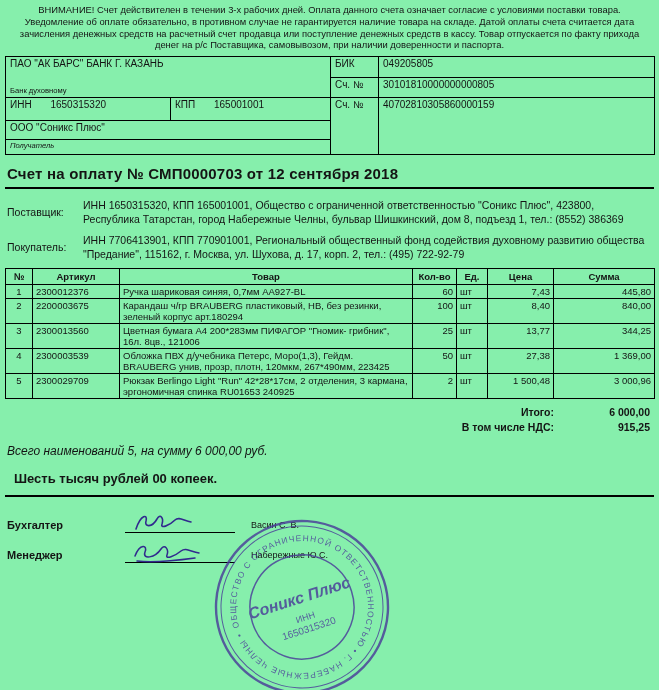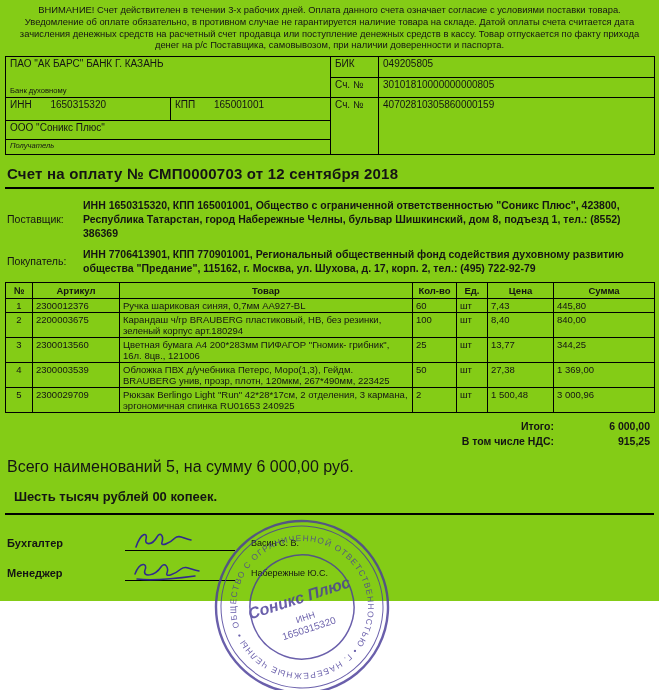--- a/index.html
+++ b/index.html
@@ -3,21 +3,21 @@
 <meta charset="utf-8">
 <style>
   * { margin:0; padding:0; box-sizing:border-box; }
   html,body { background:#fff; }
   body {
     width:659px; height:690px;
     font-family:"Liberation Sans", sans-serif;
     color:#141414;
     position:relative; overflow:hidden;
   }
-  .page { position:relative; width:659px; height:601px; padding:4px 5px 0; background:#84cc16; }
+  .page { position:relative; width:659px; height:690px; padding:4px 5px 0; background:#86efac; }
 
   
   .notice { font-size:9.4px; line-height:11.8px; text-align:center; margin:0 4px 5px; }
 
   
   .bank-table { width:649px; border-collapse:collapse; table-layout:fixed; font-size:10px; }
   .bank-table td { border:1px solid #000; padding:1px 4px; vertical-align:top; overflow:hidden; }
   .bank-left-inner { height:37px; display:flex; flex-direction:column; justify-content:space-between; }
   .sub-label { font-size:7.6px; }
   .h21 td, td.h21 { height:21px; }
@@ -27,35 +27,35 @@
   .h15 { height:15px;font-style:italic; }
   .val-gap { margin-left:16px; }
 
   
   .title { font-size:15px; font-weight:bold; margin:10px 2px 5px; letter-spacing:.2px; }
   .rule { height:2px; background:#000; margin:0 0 9px; }
 
   
   .party { display:flex; align-items:center; margin:0 2px 7px; }
   .party-label { width:76px; font-size:10.5px; flex:none; }
-  .party-text { font-weight:bold; font-size:10.5px; line-height:14px; flex:1; }
+  .party-text { font-weight:normal; font-size:10.5px; line-height:14px; flex:1; }
 
   
   .items { width:649px; border-collapse:collapse; table-layout:fixed; font-size:9.5px; margin-top:2px; }
   .items th { border:1px solid #000; font-weight:bold; padding:2px; height:16px; font-size:9.5px; }
   .items td { border:1px solid #000; padding:1px 3px; vertical-align:top; line-height:11px; }
   .ta-c { text-align:center; }
-  .ta-r { }
+  .ta-r { text-align:right; }
 
   
   .totals { margin:6px 4px 0; }
   .totals-row { display:flex; justify-content:flex-end; font-weight:bold; font-size:10.5px; line-height:15px; }
   .tval { width:96px; text-align:right; }
 
-  .summary { font-size:16px; margin:9px 2px 13px; }
+  .summary { font-size:12px; margin:9px 2px 13px;font-style:italic; }
   .words { font-size:13px; font-weight:bold; margin:7px 9px 9px; }
   .rule2 { height:2px; background:#000; margin:0; }
 
   
   .sig-block { margin:9px 2px 0; position:relative; }
   .sig-row { display:flex; align-items:flex-end; height:27px; margin-bottom:3px; }
   .sig-label { width:118px; font-weight:bold; font-size:11px; padding-bottom:2px; }
   .sig-line { width:110px; border-bottom:1.4px solid #000; height:22px; position:relative; flex:none; }
   .sig-svg { position:absolute; bottom:-3px; left:8px; }
   .sig-name { font-size:9px; margin-left:16px; padding-bottom:3px; white-space:nowrap; }

